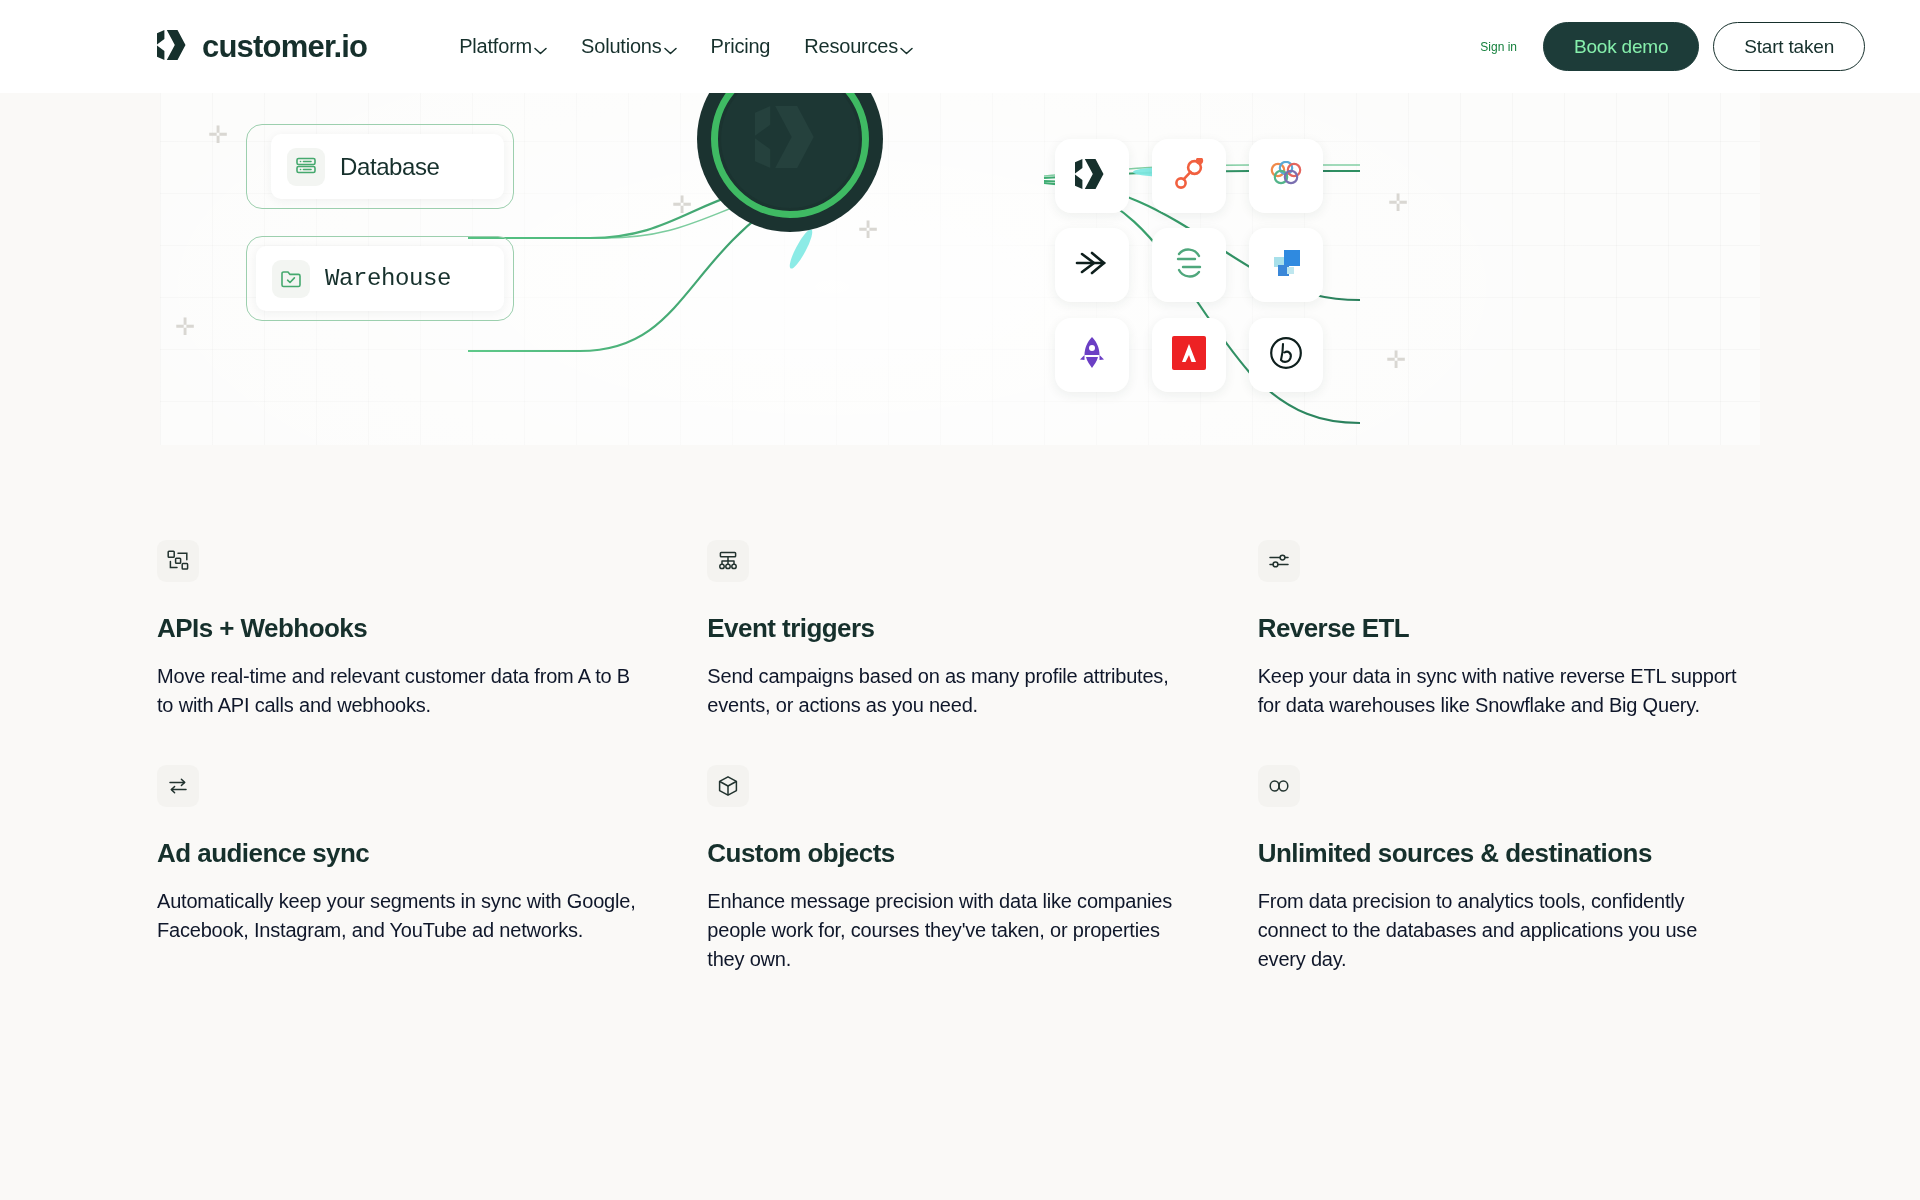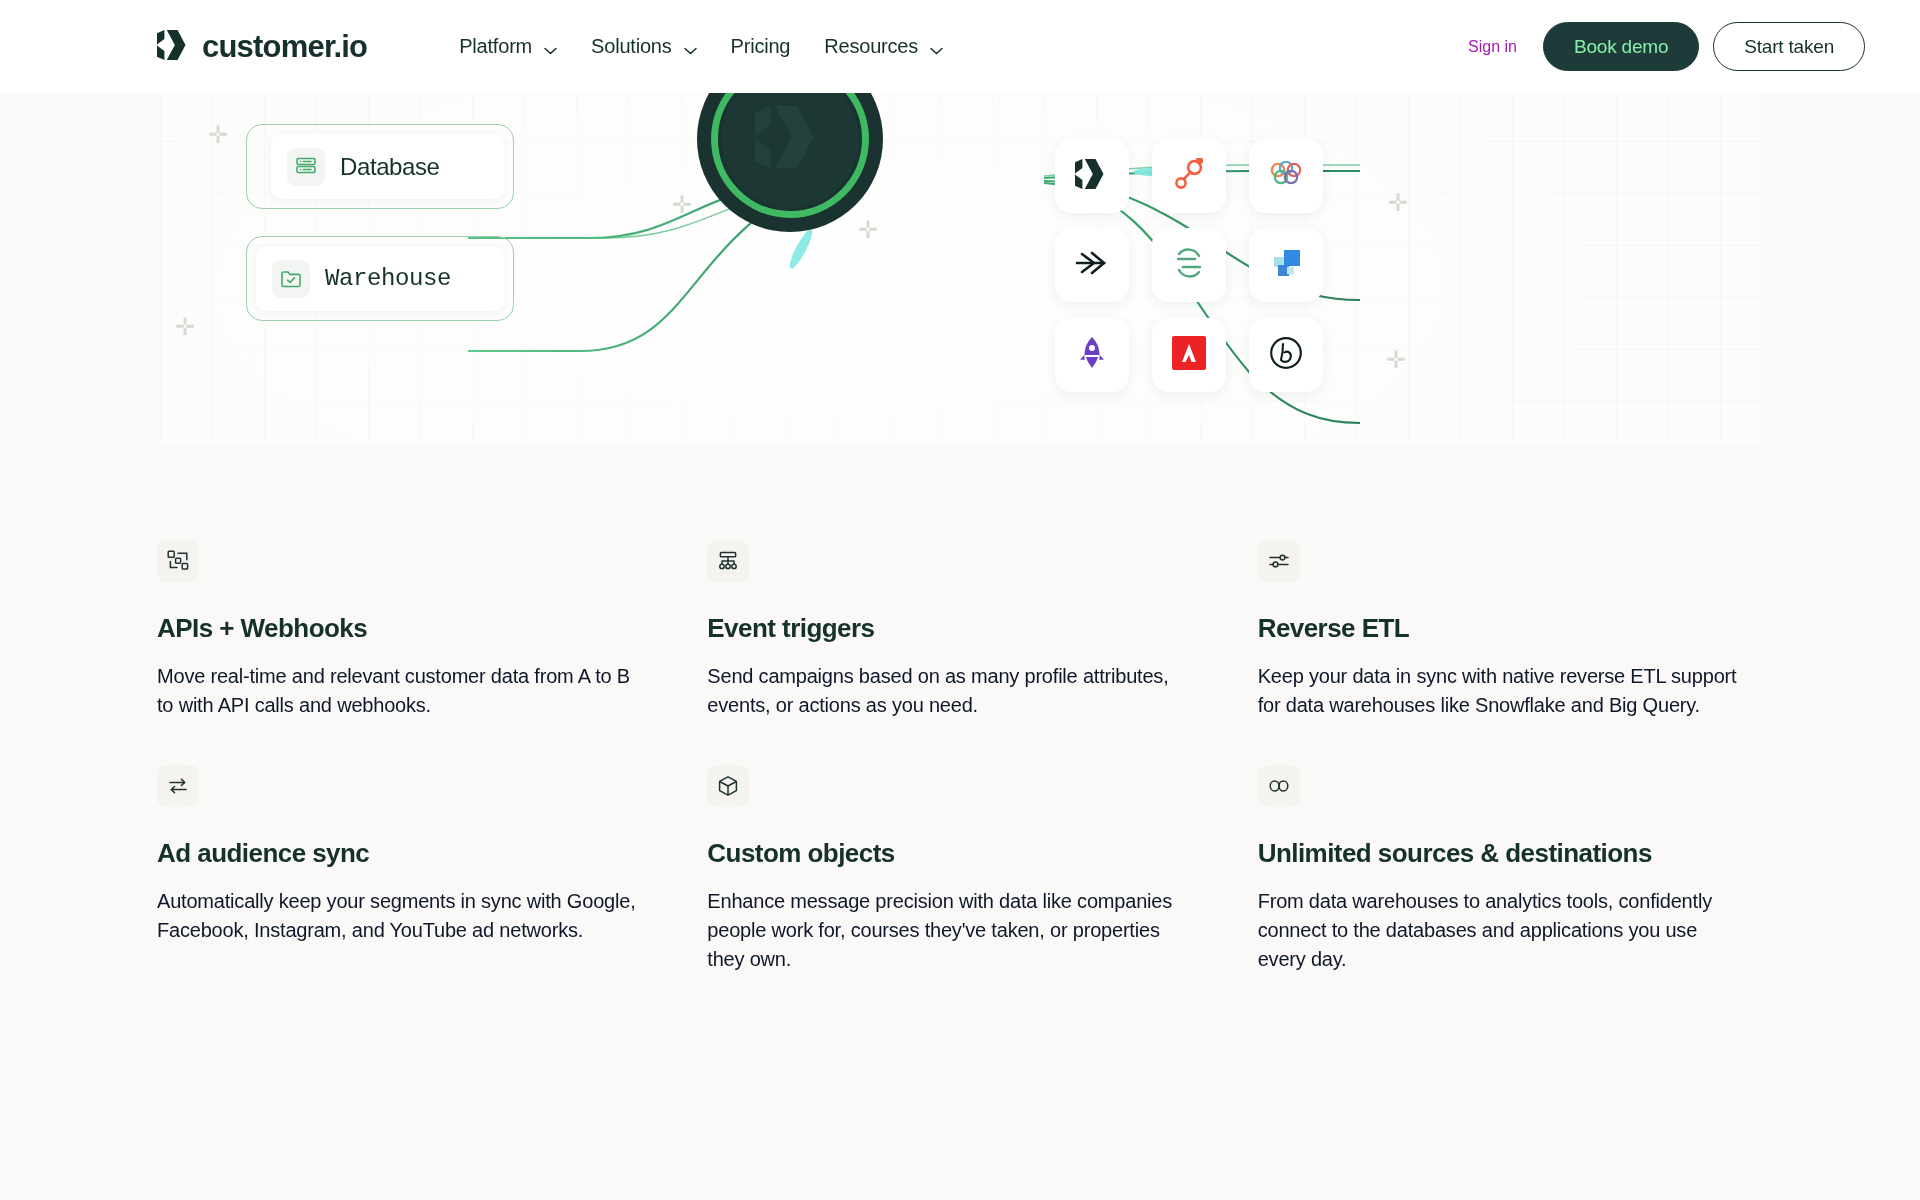--- a/index.html
+++ b/index.html
@@ -44,40 +44,40 @@
     font-weight: 700;
     letter-spacing: -0.8px;
     color: #16302c;
     white-space: nowrap;
   }
 
   .main-nav { display: flex; align-items: center; gap: 34px; }
   .nav-item {
     display: flex;
     align-items: center;
-    gap: 12px;
+    gap: 2px;
     font-size: 20px;
     font-weight: 500;
     color: #16302c;
     cursor: pointer;
     letter-spacing: -0.2px;
     white-space: nowrap;
   }
   .nav-caret { display: block; margin-top: 3px; }
 
   .header-actions {
     margin-left: auto;
     display: flex;
     align-items: center;
     gap: 14px;
   }
   .signin-link {
-    font-size: 16px;
+    font-size: 12px;
     font-weight: 500;
-    color: #a21caf;
+    color: #15803d;
     text-decoration: none;
     margin-right: 12px;
     white-space: nowrap;
   }
   .btn {
     font-family: "Liberation Sans", sans-serif;
     font-size: 19px;
     font-weight: 500;
     border-radius: 999px;
     padding: 14px 30px;
@@ -542,16 +542,16 @@
   </div>
 
   <div class="feature">
     <div class="feature-icon">
       <svg width="24" height="22" viewBox="0 0 24 22" fill="none" stroke="#22332f" stroke-width="1.5">
         <path d="M12 11 C12 14 14 16 16.4 16 C18.9 16 20.8 13.8 20.8 11 C20.8 8.2 18.9 6 16.4 6 C14 6 12 8 12 11 Z"></path>
         <path d="M12 11 C12 8 10 6 7.6 6 C5.1 6 3.2 8.2 3.2 11 C3.2 13.8 5.1 16 7.6 16 C10 16 12 14 12 11 Z"></path>
       </svg>
     </div>
     <h3 class="feature-title">Unlimited sources &amp; destinations</h3>
-    <p class="feature-desc">From data warehouses to analytics tools, confidently connect to the databases and applications you use every day.</p>
+    <p class="feature-desc">From data precision to analytics tools, confidently connect to the databases and applications you use every day.</p>
   </div>
 
 </section>
 
 </body></html>

